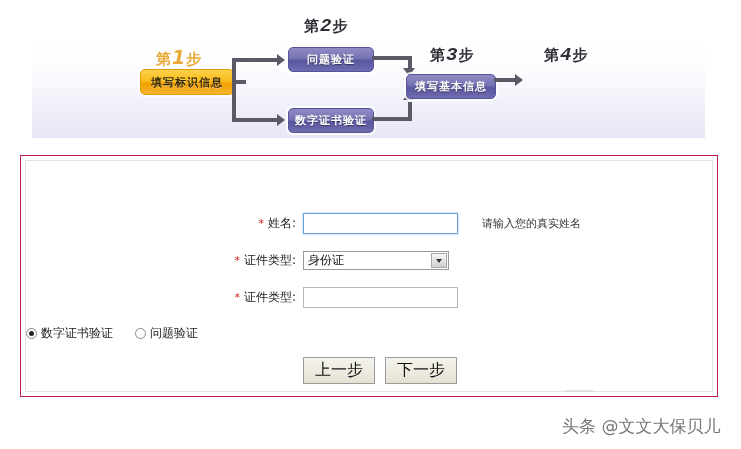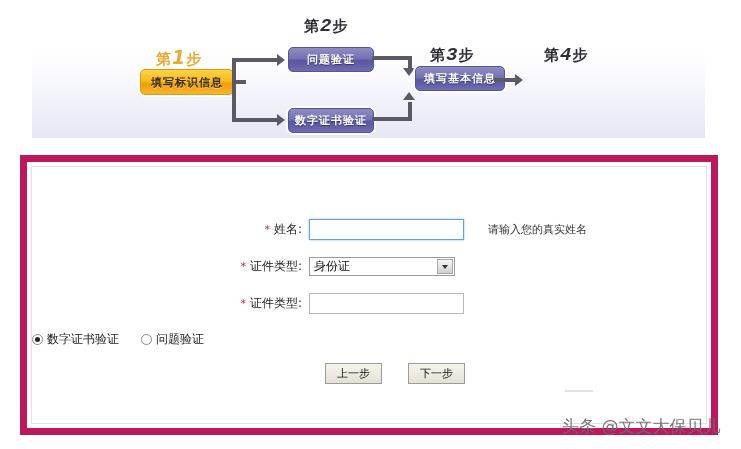--- a/index.html
+++ b/index.html
@@ -92,23 +92,23 @@
     border-right: 6px solid transparent;
     border-top: 8px solid #5a5a66;
   }
 
   
   .panel {
     position: absolute;
     left: 20px;
     top: 155px;
     width: 698px;
-    height: 280px;
-    background: #ffffff;
-    border: 7px solid #be185d;
+    height: 242px;
+    background: #ffffff;
+    border: 1px solid #be185d;
     box-sizing: border-box;
   }
   .panel-inner {
     position: absolute;
     left: 4px;
     top: 4px;
     right: 4px;
     bottom: 4px;
     border: 1px solid #e2e2e2;
     background: #ffffff;
@@ -242,30 +242,29 @@
     color: #1a1a1a;
   }
 
   .btn-row {
     display: flex;
     justify-content: flex-start;
     padding-left: 277px;
     margin-top: 15px;
   }
   .btn {
-    font-size: 11px;
+    font-size: 16px;
     font-family: "DejaVu Sans", "Liberation Sans", sans-serif;
     color: #111111;
     background: linear-gradient(to bottom, #f4f3ec 0%, #eceade 60%, #e3e1d2 100%);
     border: 1px solid #9b9b9b;
     padding: 2px 11px;
     margin-right: 10px;
     cursor: pointer;
     white-space: nowrap;
-    margin-left: 16px;
   }
 
   
   .artifact {
     position: absolute;
     left: 565px;
     top: 390px;
     width: 28px;
     height: 2px;
     background: #d8d8d8;
@@ -318,21 +317,21 @@
   <div class="conn" style="left:376px; top:18px; width:4px; height:14px;"></div>
   <div class="arrow-head down" style="left:371px; top:30px;"></div>
 
   <div class="conn" style="left:340px; top:79px; width:40px; height:4px;"></div>
   <div class="conn" style="left:376px; top:64px; width:4px; height:19px;"></div>
   <div class="arrow-head down" style="left:371px; top:54px; transform: rotate(180deg);"></div>
 
   <div class="step-num dark" style="left:398px; top:6px;">
     <span>第</span><span class="big">3</span><span>步</span>
   </div>
-  <div class="step-box purple" style="left:374px; top:28px; width:88px; height:23px;margin-left:9px;">
+  <div class="step-box purple" style="left:374px; top:36px; width:88px; height:23px;">
     <span>填写基本信息</span>
   </div>
 
   <div class="conn" style="left:462px; top:40px; width:22px; height:4px;"></div>
   <div class="arrow-head right" style="left:483px; top:36px;"></div>
 
   <div class="step-num dark" style="left:512px; top:6px;">
     <span>第</span><span class="big">4</span><span>步</span>
   </div>
 </div>

